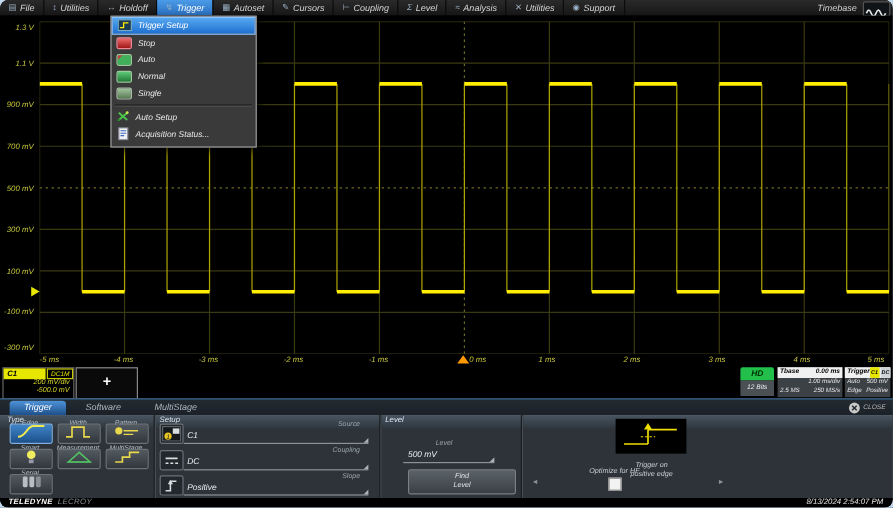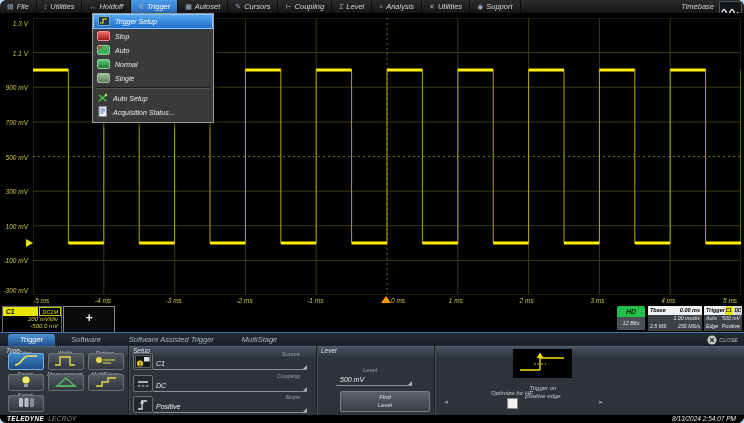--- a/index.html
+++ b/index.html
@@ -275,21 +275,20 @@
             <path d="M3.4 3 h4.8 M3.4 5 h4.8 M3.4 7 h3" stroke="#3a6ac8" stroke-width="0.9"></path>
           </svg></span>
         <span>Acquisition Status...</span>
       </div>
     </div>
 
   <div id="panel" class="abs">
     <div id="tabbar">
         <div class="tab selected">Trigger</div>
         <div class="tab">Software</div>
-        <div class="tab">Software Assisted Trigger</div>
         <div class="tab">MultiStage</div>
       </div>
     <div id="closebtn">
       <svg width="10" height="10" viewBox="0 0 11 11">
           <circle cx="5.5" cy="5.5" r="5" fill="#c8c8c8"></circle>
           <path d="M3.4 3.4 l4.2 4.2 M7.6 3.4 l-4.2 4.2" stroke="#22282e" stroke-width="1.3"></path>
         </svg>
       <span>CLOSE</span>
     </div>
     <div id="hdrstrip"></div>

